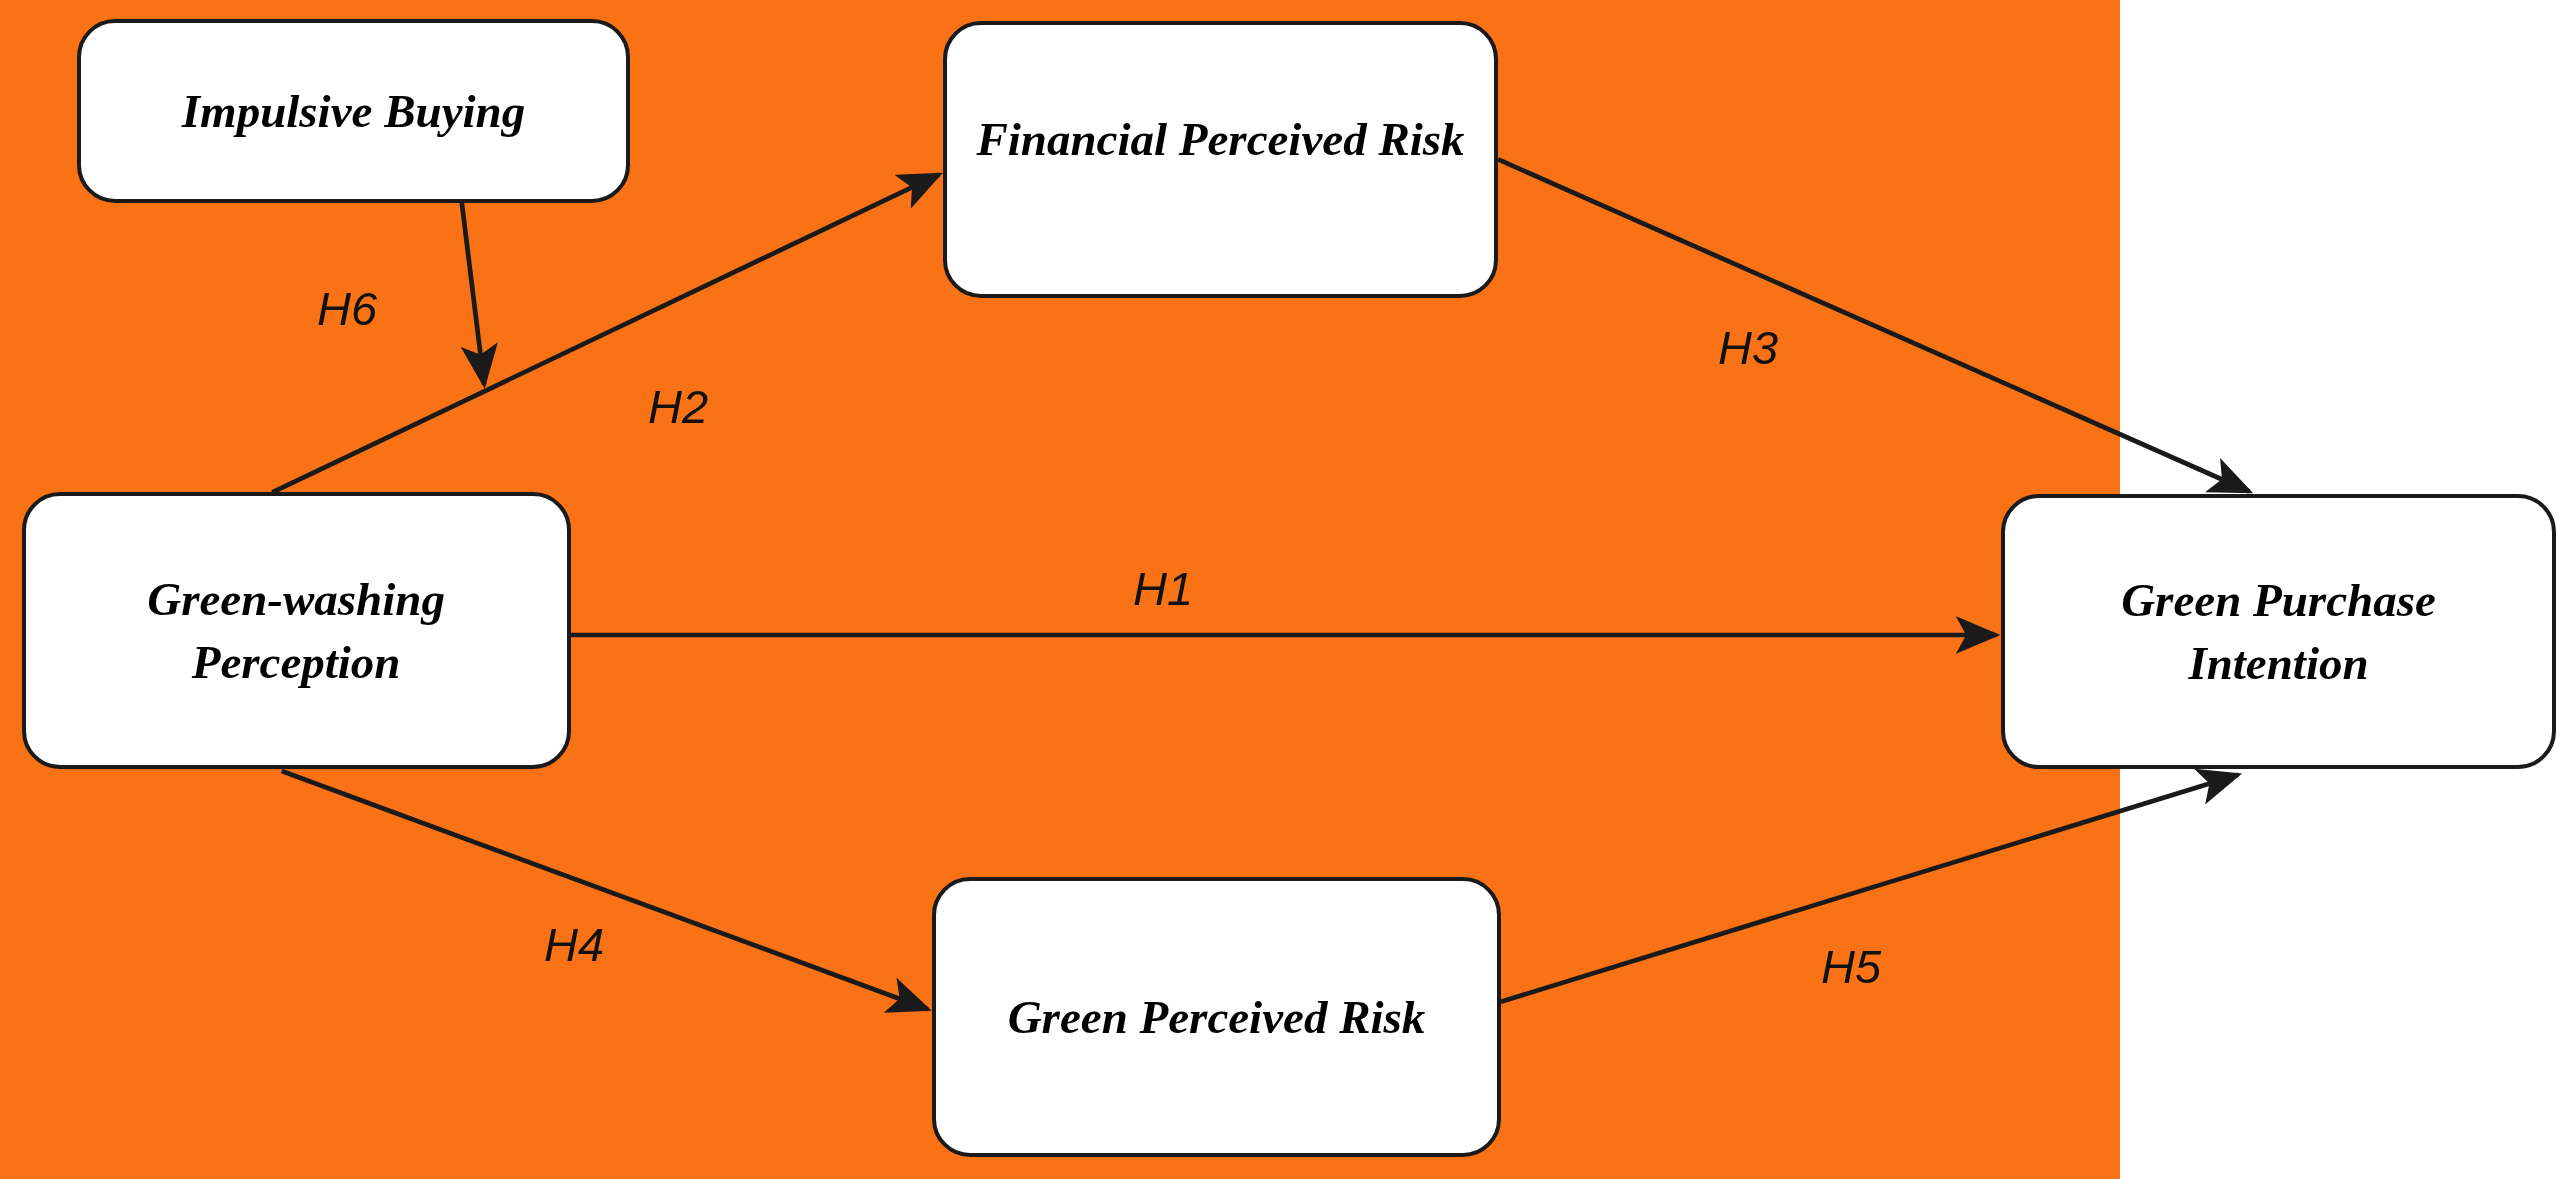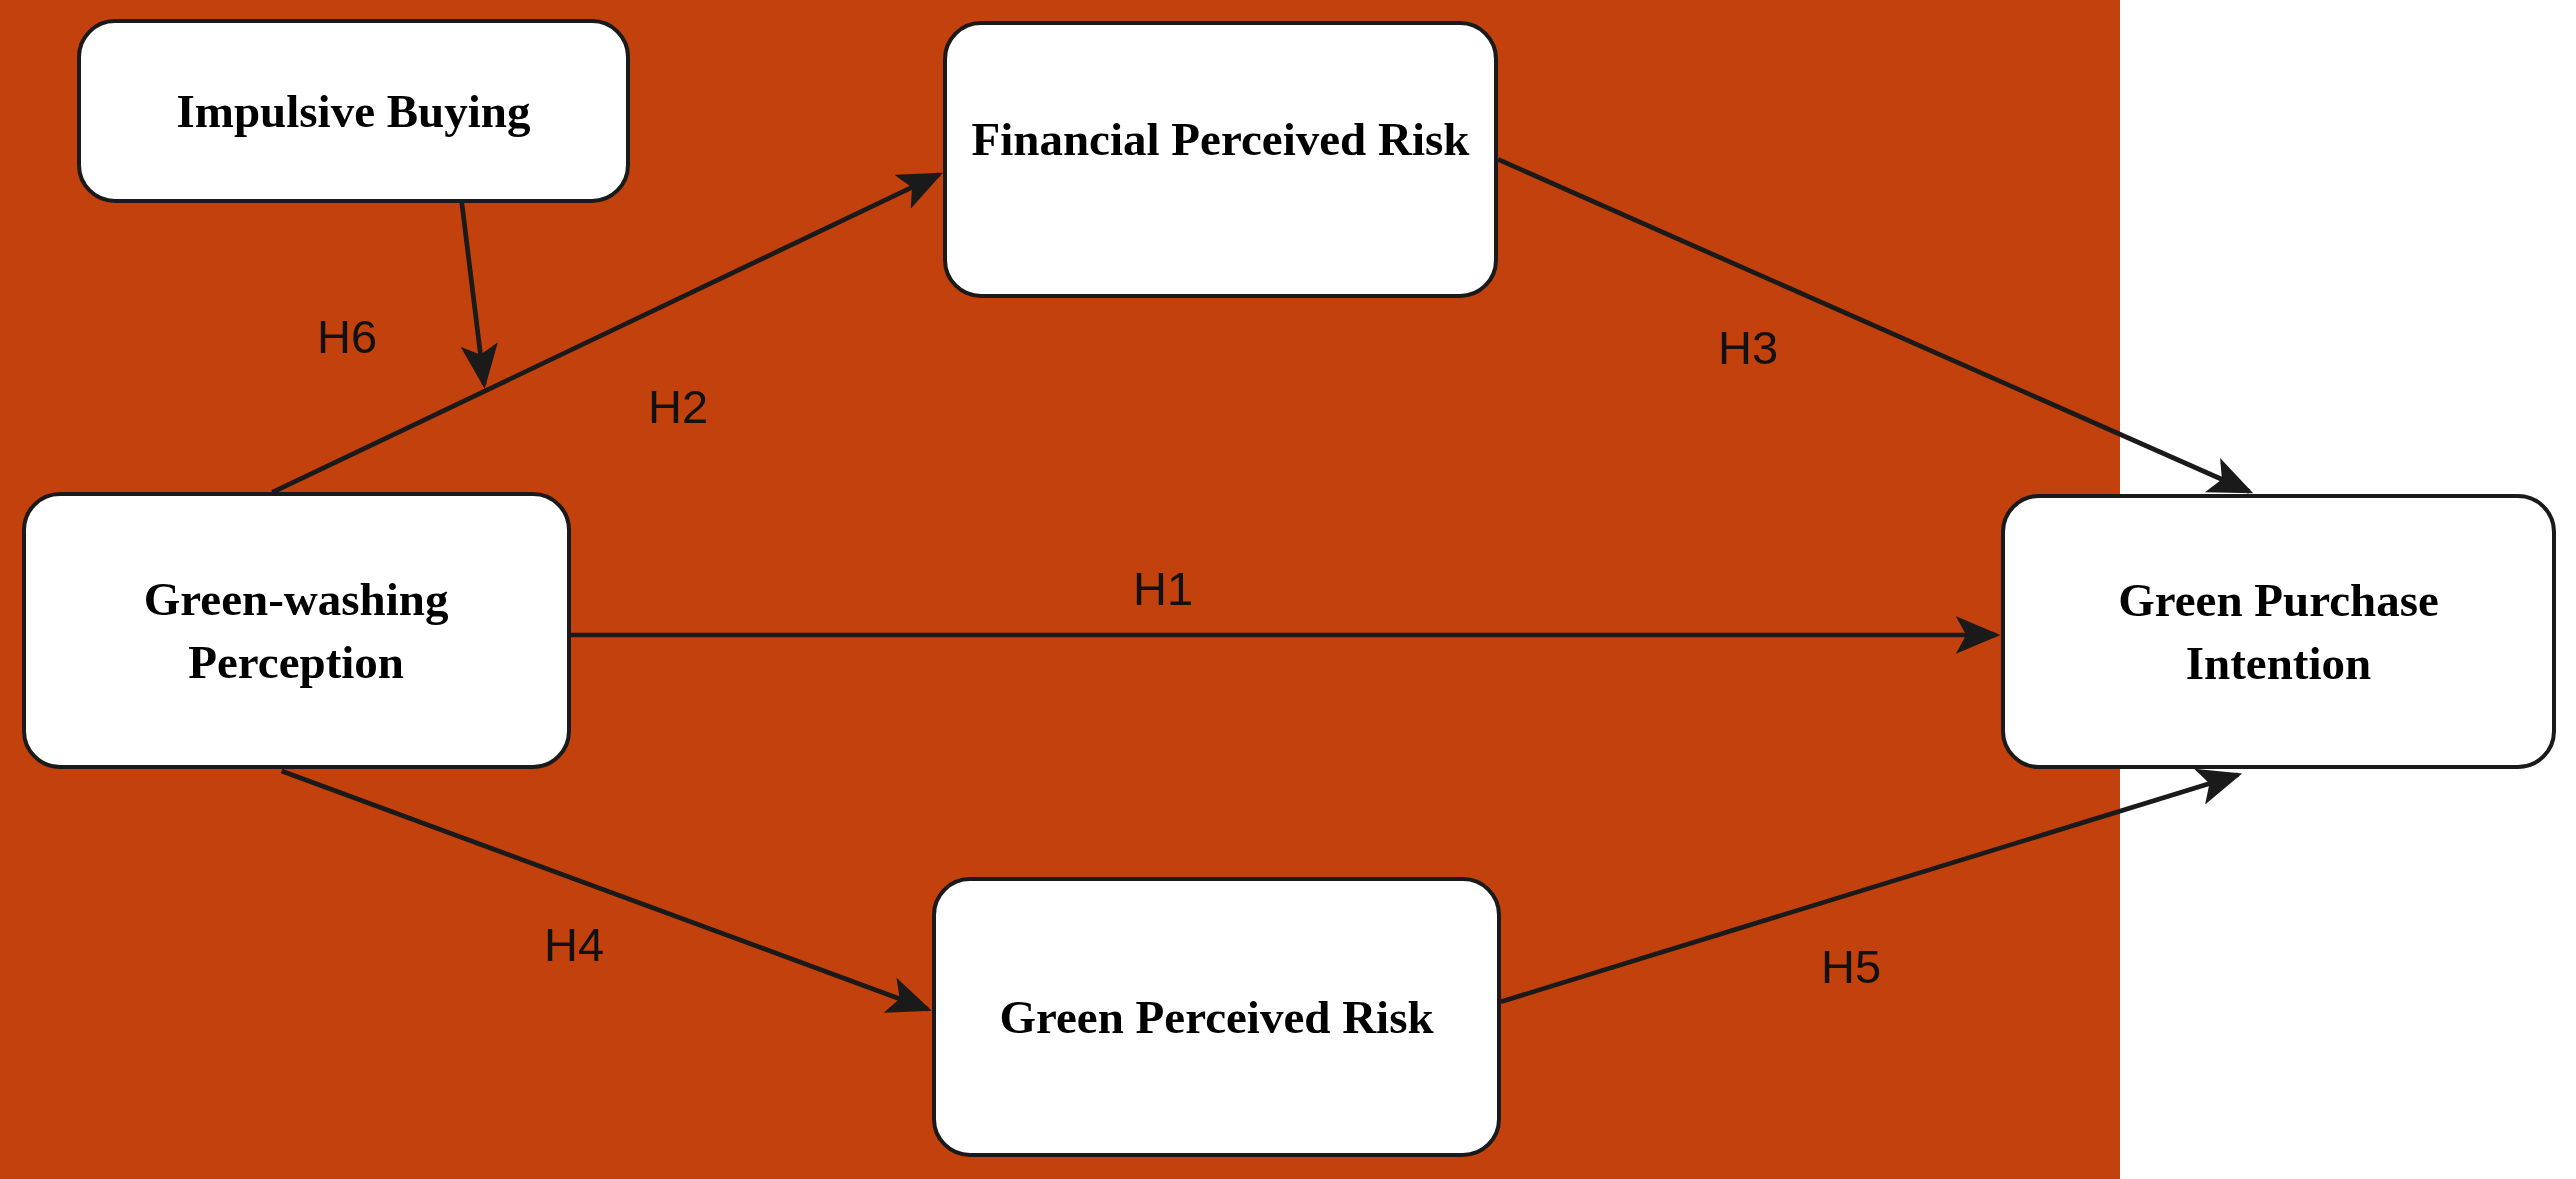--- a/index.html
+++ b/index.html
@@ -7,22 +7,23 @@
     padding: 0;
     background: #ffffff;
     width: 2576px;
     height: 1179px;
     overflow: hidden;
   }
   #canvas {
     position: relative;
     width: 2120px;
     height: 1179px;
-    background: #c2410c;
+    background: #f97316;
     font-family: "Liberation Sans", sans-serif;
+    font-style: italic;
   }
   #arrow-layer {
     position: absolute;
     left: 0; top: 0;
     width: 2576px;
     height: 1179px;
     pointer-events: none;
   }
   .node {
     position: absolute;
@@ -52,21 +53,21 @@
     font-size: 47px;
     font-weight: 400;
     color: #111111;
     white-space: nowrap;
   }
   #edge-label-h1 { left: 1163px; top: 588px; }
   #edge-label-h2 { left: 678px;  top: 406px; }
   #edge-label-h3 { left: 1748px; top: 347px; }
   #edge-label-h4 { left: 574px;  top: 944px; }
   #edge-label-h5 { left: 1843px; top: 966px; margin-left: 8px; }
-  #edge-label-h6 { left: 347px;  top: 308px; margin-top: 28px; }
+  #edge-label-h6 { left: 347px;  top: 308px; }
 </style>
 </head>
 <body>
 
 <div id="canvas">
 
   <svg id="arrow-layer" viewBox="0 0 2746 1257" xmlns="http://www.w3.org/2000/svg">
     <defs>
       <marker id="arrowhead" markerWidth="10" markerHeight="8" refX="8.6" refY="4" orient="auto" markerUnits="strokeWidth">
         <path d="M0,0 L9.5,4 L0,8 L2.2,4 Z" fill="#1a1a1a"></path>

